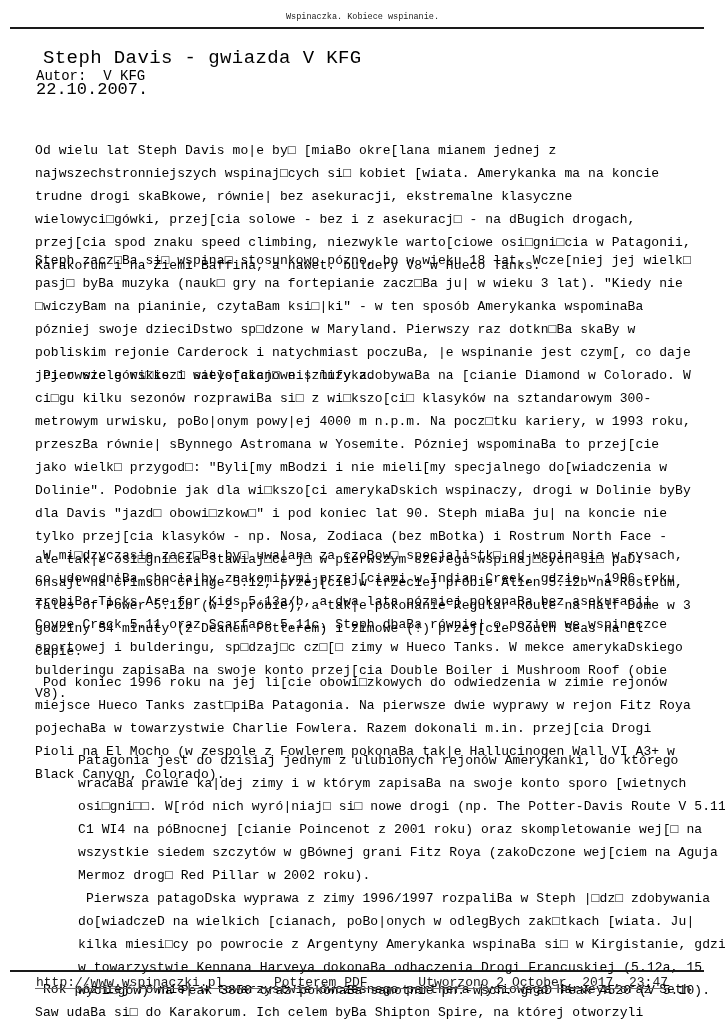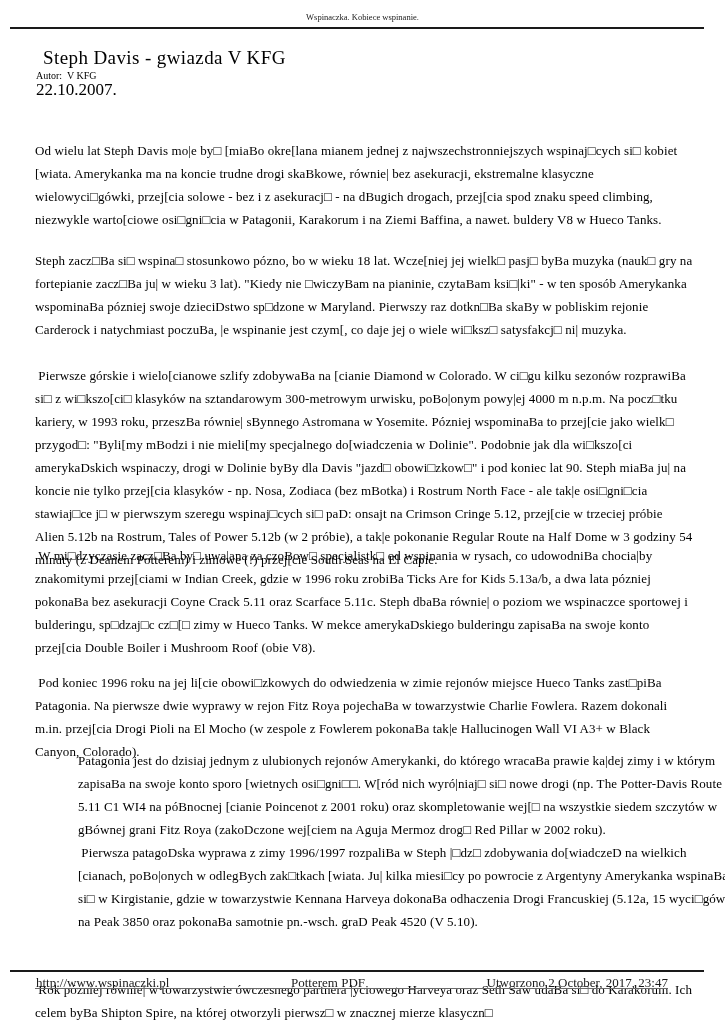--- a/index.html
+++ b/index.html
@@ -2,21 +2,21 @@
 <html><head>
 <meta charset="utf-8">
 <style>
   html, body { margin: 0; padding: 0; background: #ffffff; }
   .page {
     position: relative;
     width: 725px;
     height: 1024px;
     background: #ffffff;
     color: #000000;
-    font-family: Liberation Serif, serif;
+    font-family: Liberation Mono, monospace;
     overflow: hidden;
   }
   .site-header {
     position: absolute;
     top: 12px; left: 0;
     width: 100%;
     text-align: center;
     font-size: 8.5px;
     color: #1a1a1a;
   }
@@ -24,21 +24,21 @@
   .header-rule { top: 27px; left: 10px; width: 694px; height: 2px; }
   .title {
     position: absolute;
     top: 39px; left: 35px;
     margin: 8px;
     font-size: 19px;
     font-weight: 400;
     letter-spacing: 0.4px;
     color: #000;
   }
-  .author { position: absolute; top: 69px; left: 36px; font-size: 10px; line-height: 14px; white-space: pre; }
+  .author { position: absolute; top: 69px; left: 36px; font-size: 14px; line-height: 14px; white-space: pre; }
   .date   { position: absolute; top: 83px; left: 36px; font-size: 17px; line-height: 14px; }
   .para {
     position: absolute;
     left: 35px;
     width: 658px;
     margin: 0;
     font-size: 13px;
     line-height: 23px;
     letter-spacing: 0.1px;
     white-space: pre-wrap;

